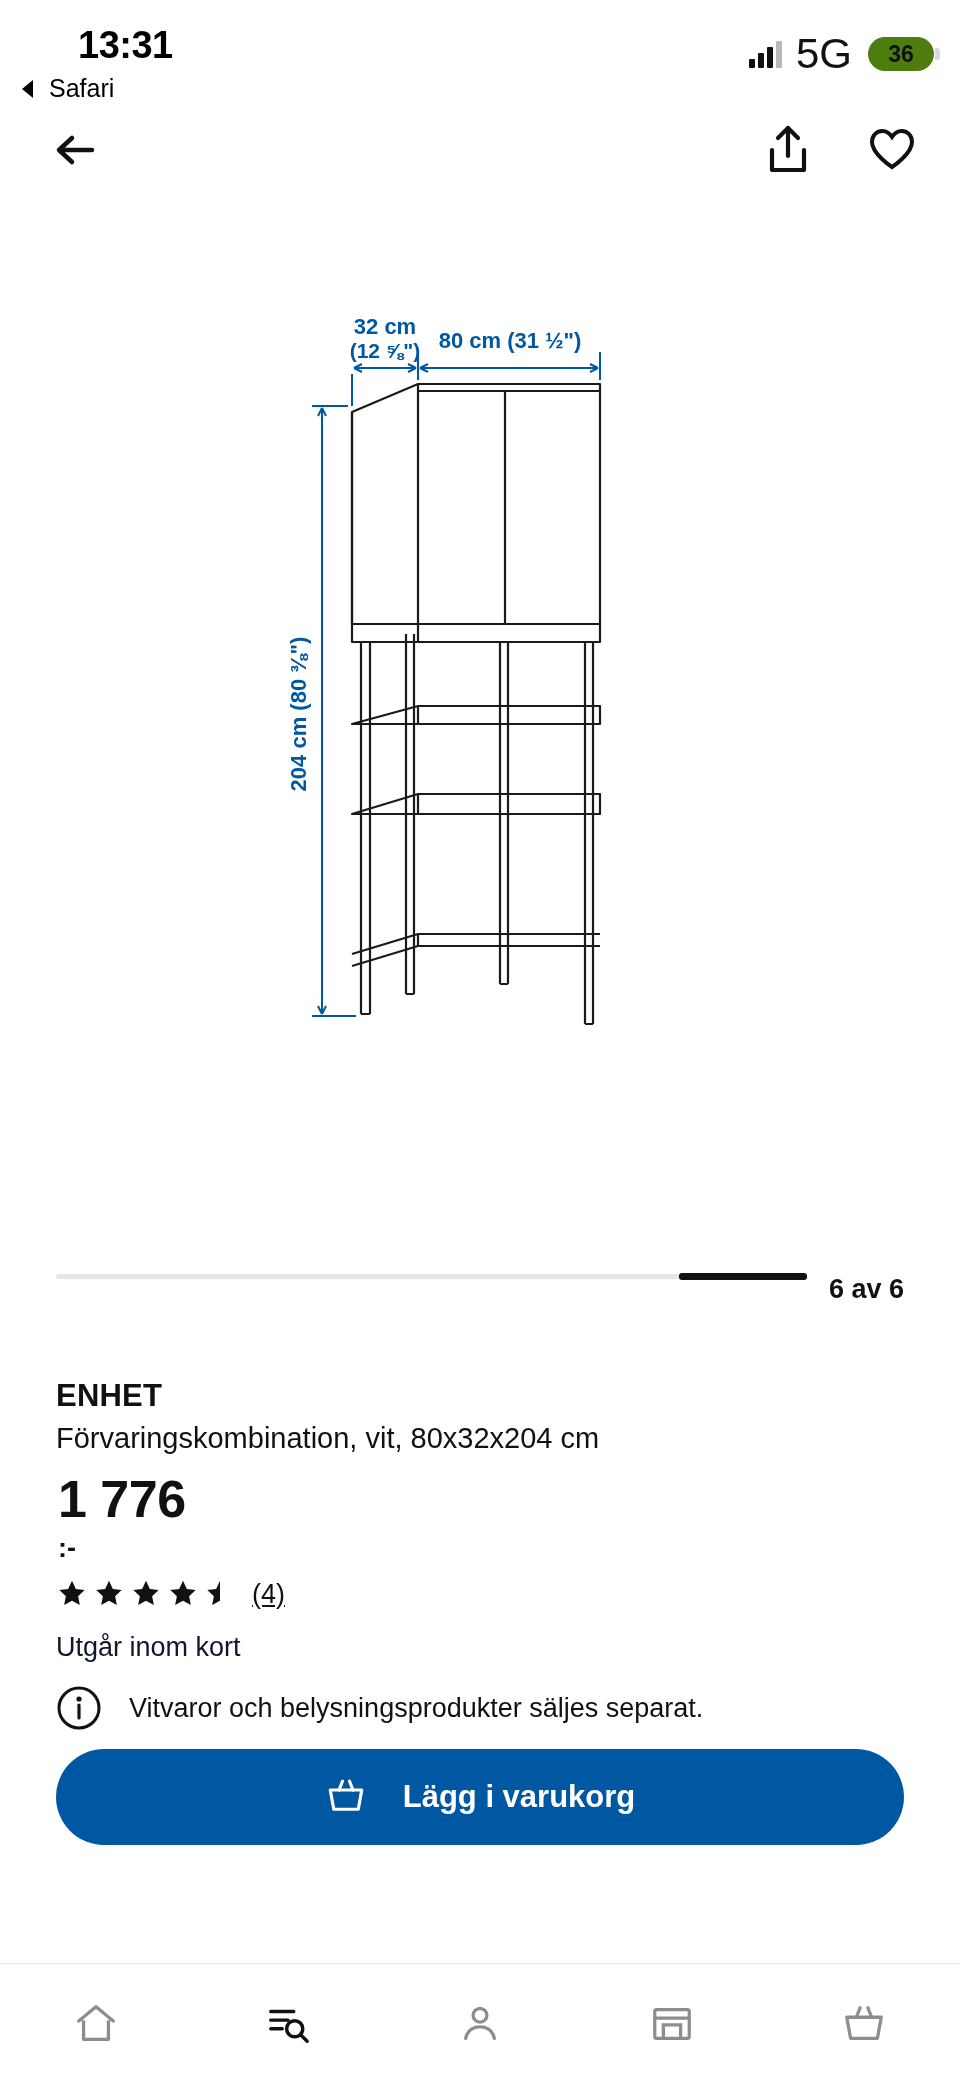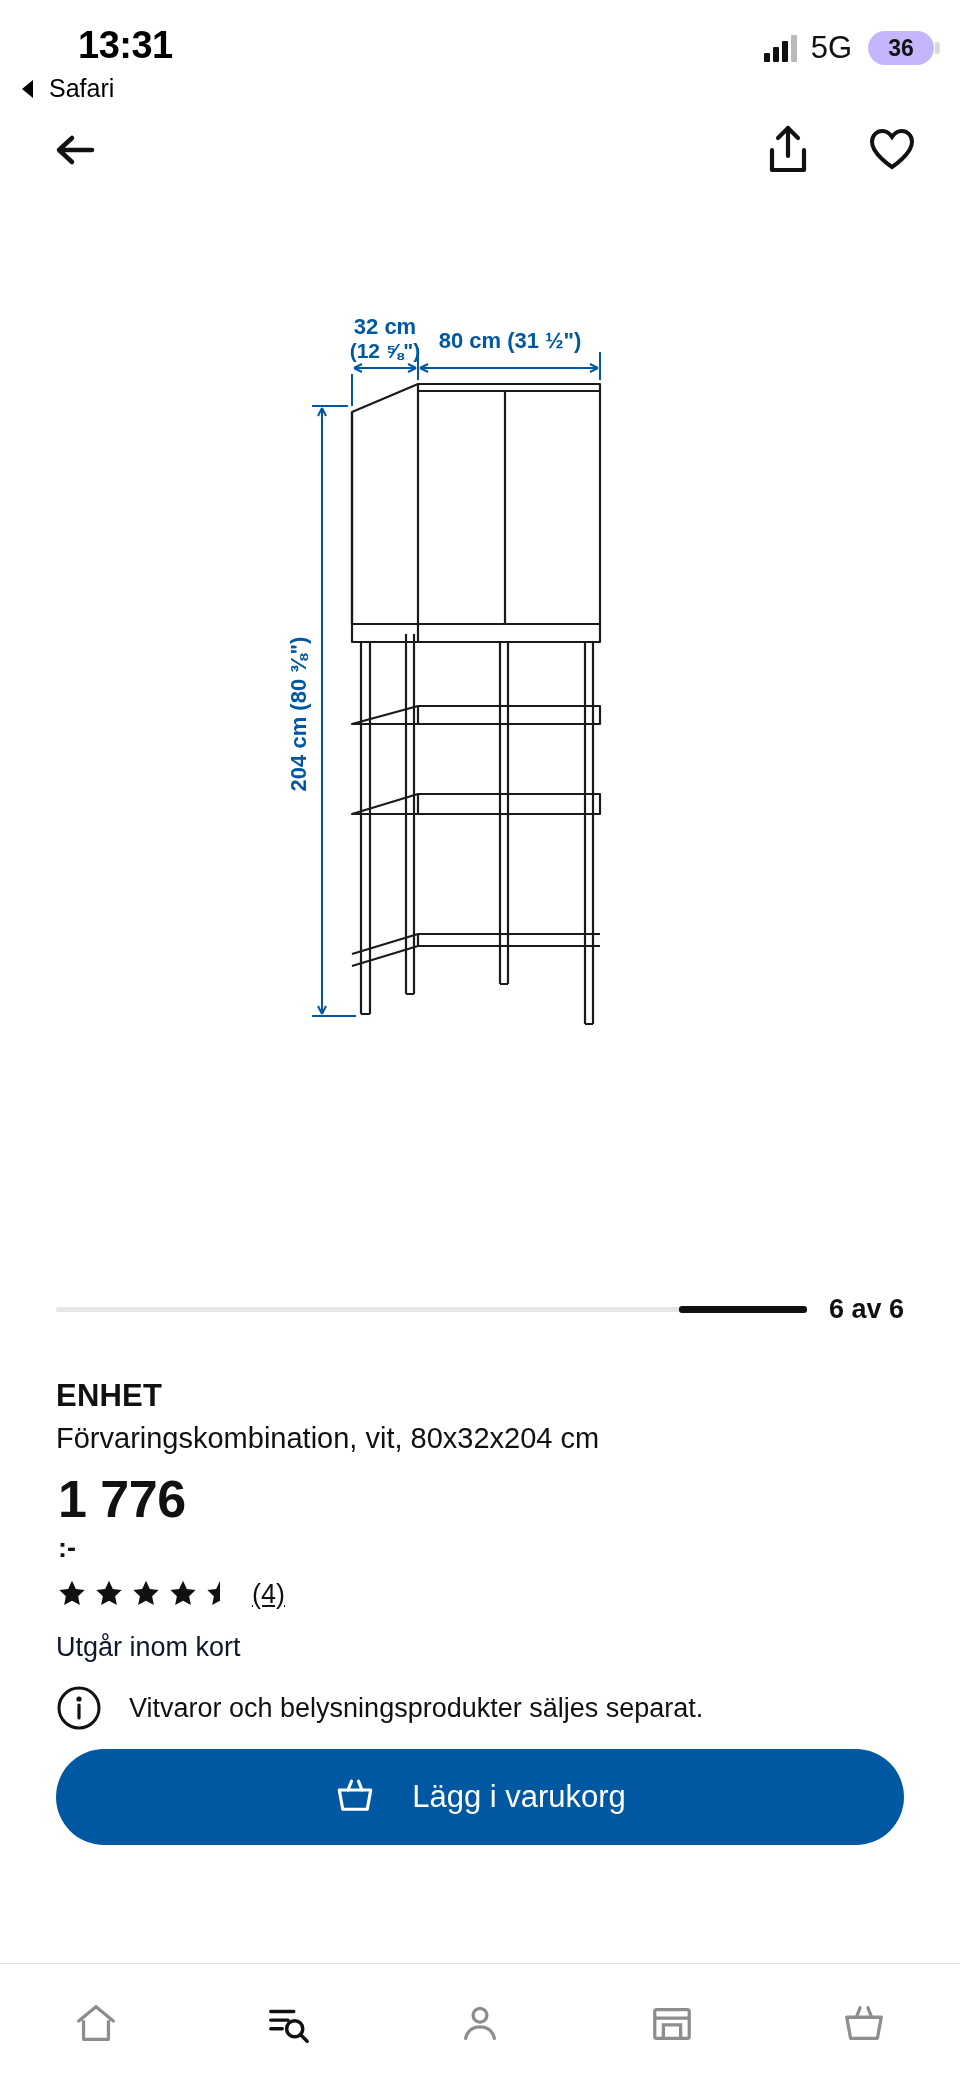--- a/index.html
+++ b/index.html
@@ -62,29 +62,29 @@
     display: block;
     width: 6px;
     background: #111;
     border-radius: 1px;
   }
   .signal i:nth-child(1) { height: 9px; }
   .signal i:nth-child(2) { height: 15px; }
   .signal i:nth-child(3) { height: 21px; }
   .signal i:nth-child(4) { height: 27px; background: #b9b9b9; }
   .netlabel {
-    font-size: 31px;
+    font-size: 42px;
     font-weight: 500;
     color: #111;
     margin-left: 2px;
   }
   .battery {
     width: 66px; height: 34px;
     border-radius: 17px;
-    background: #c4b5fd;
+    background: #4d7c0f;
     display: flex;
     align-items: center;
     justify-content: center;
     position: relative;
     margin-left: 4px;
   }
   .battery span {
     font-size: 23px;
     font-weight: 700;
     color: #111;
@@ -125,21 +125,20 @@
     height: 1080px;
   }
   .hero svg { display: block; margin: 0 auto; }
 
   
   .progress-row {
     position: relative;
     height: 70px;
     padding: 0 56px;
     display: flex;
-    align-items: center;
   }
   .progress-track {
     position: relative;
     flex: 1;
     height: 5px;
     background: #e6e6e6;
     border-radius: 3px;
     margin-right: 22px;
   }
   .progress-fill {
@@ -227,21 +226,21 @@
   
   .cta-wrap { padding: 0 56px; }
   .cta {
     width: 100%;
     height: 96px;
     border-radius: 48px;
     background: #0058a3;
     border: none;
     color: #fff;
     font-size: 31px;
-    font-weight: 400;
+    font-weight: 700;
     font-family: "Liberation Sans", sans-serif;
     display: flex;
     align-items: center;
     justify-content: center;
     gap: 36px;
     cursor: pointer;
   }
 
   
   .tabbar {

